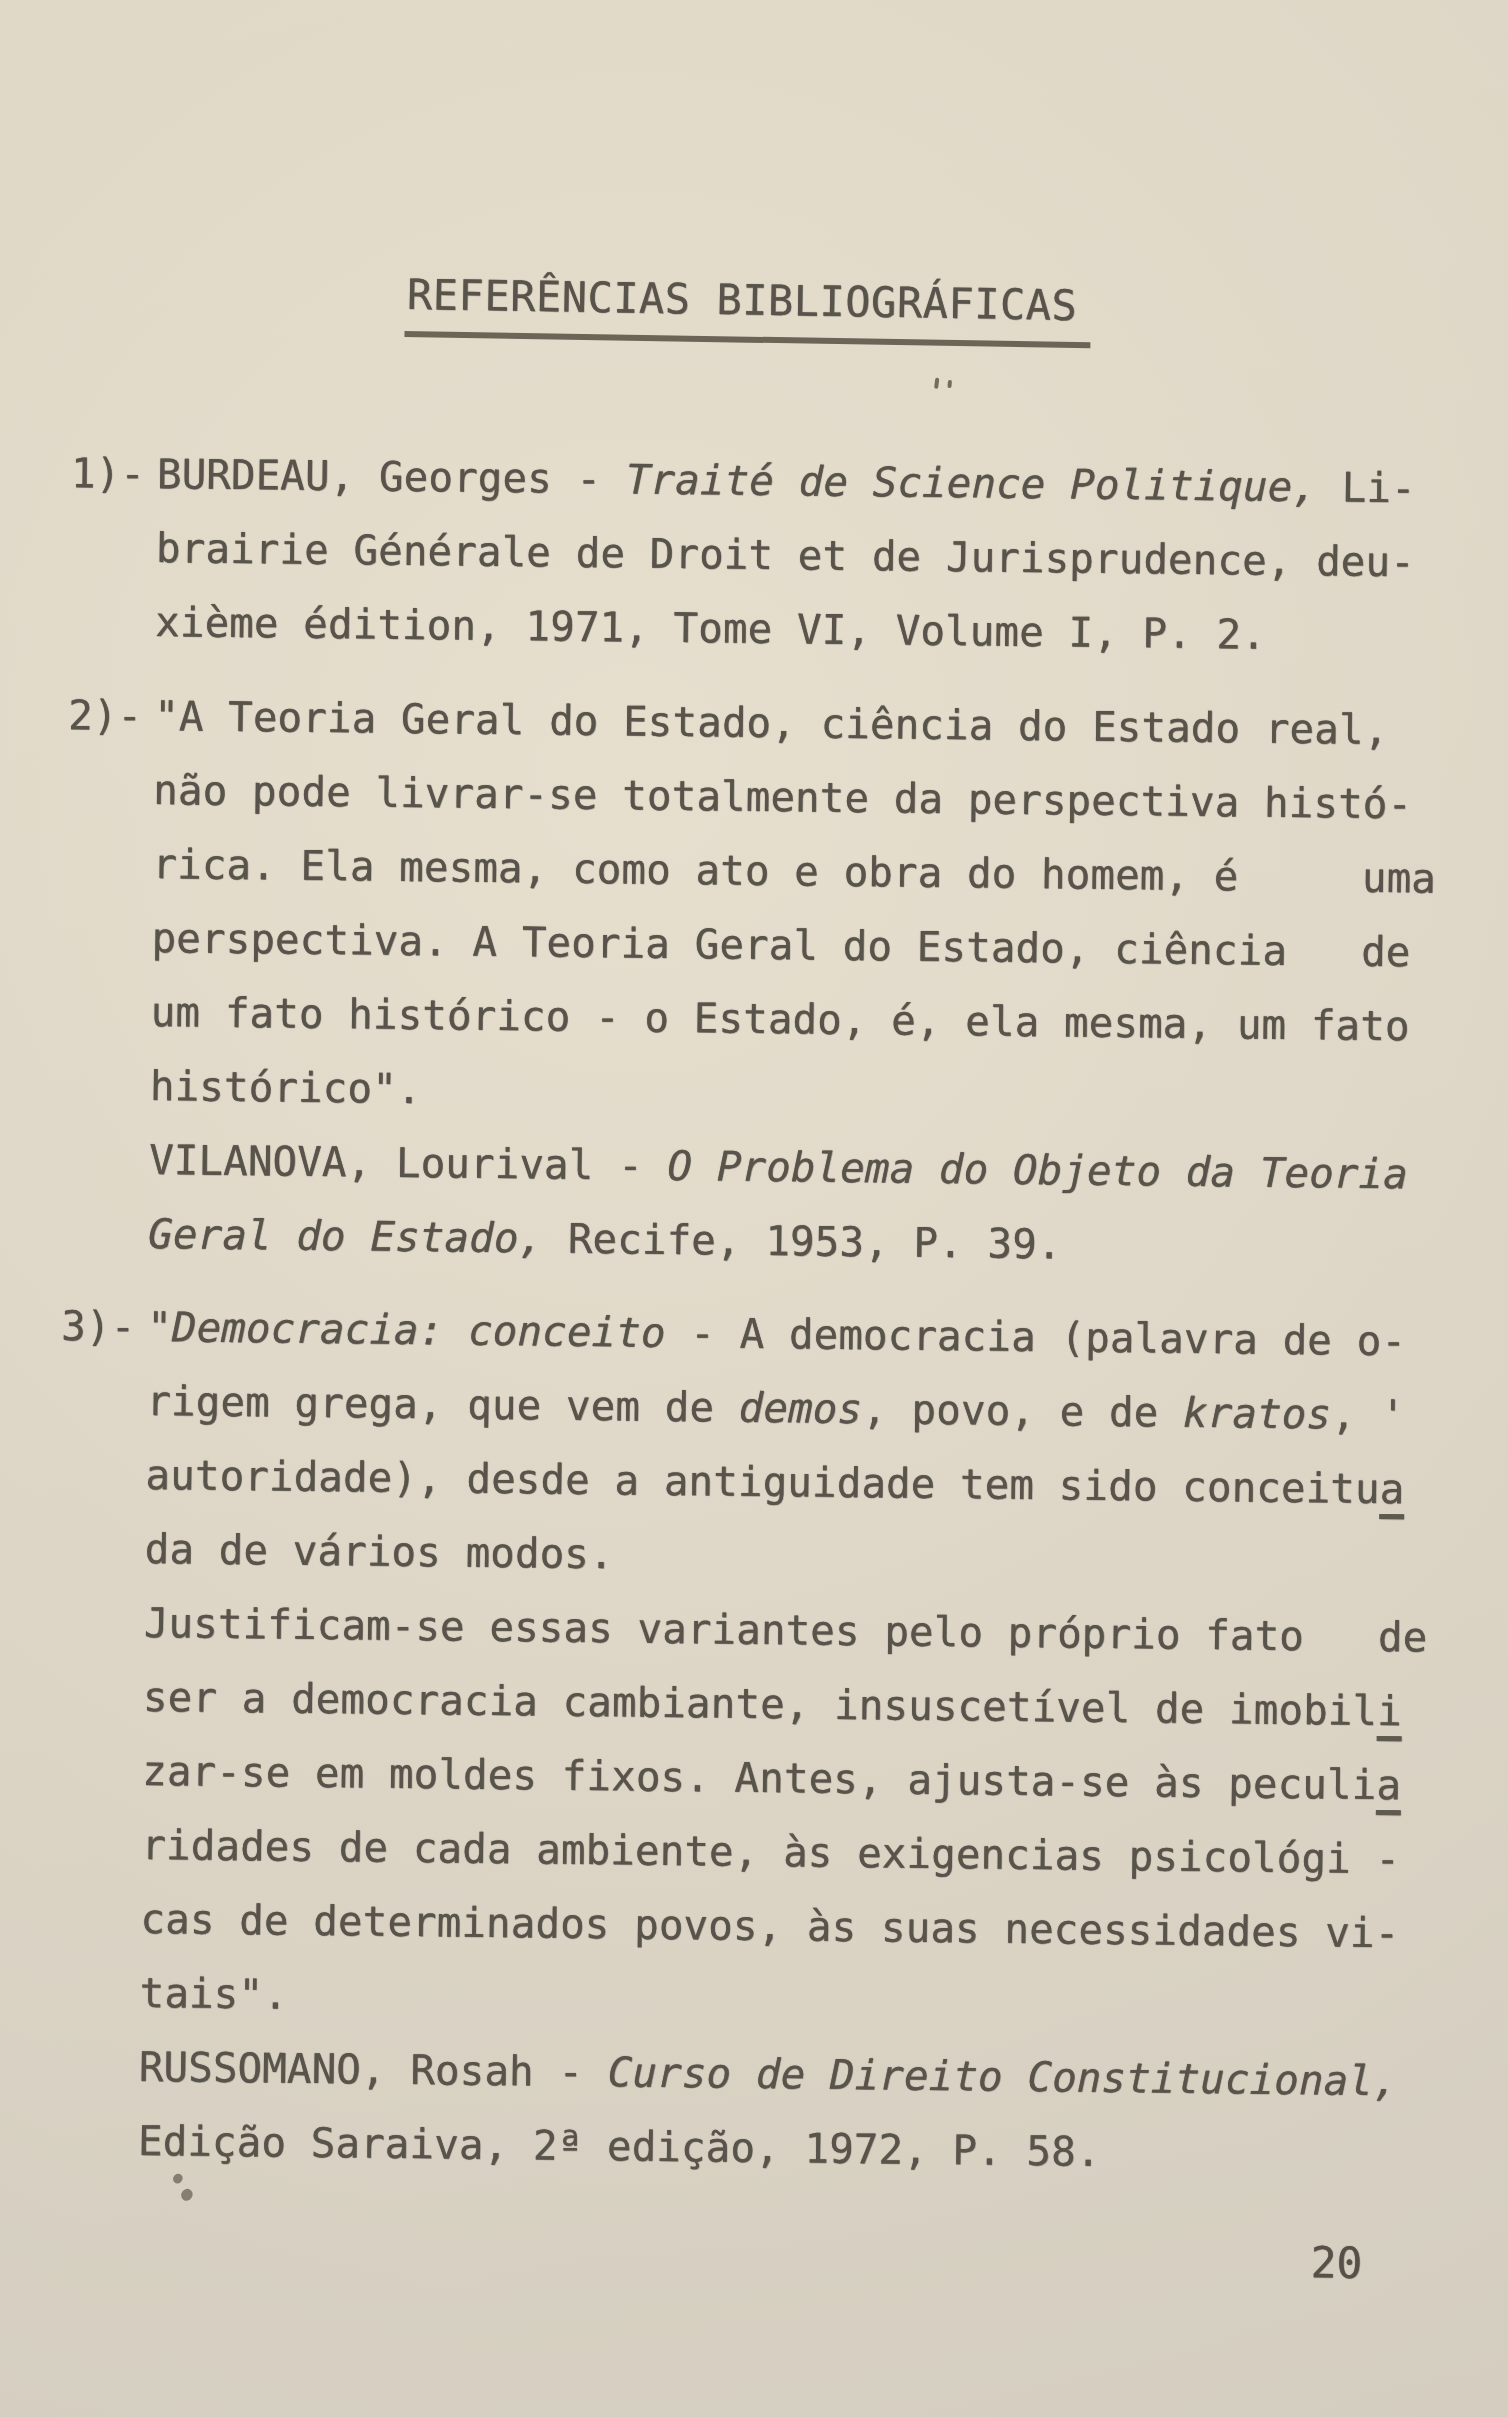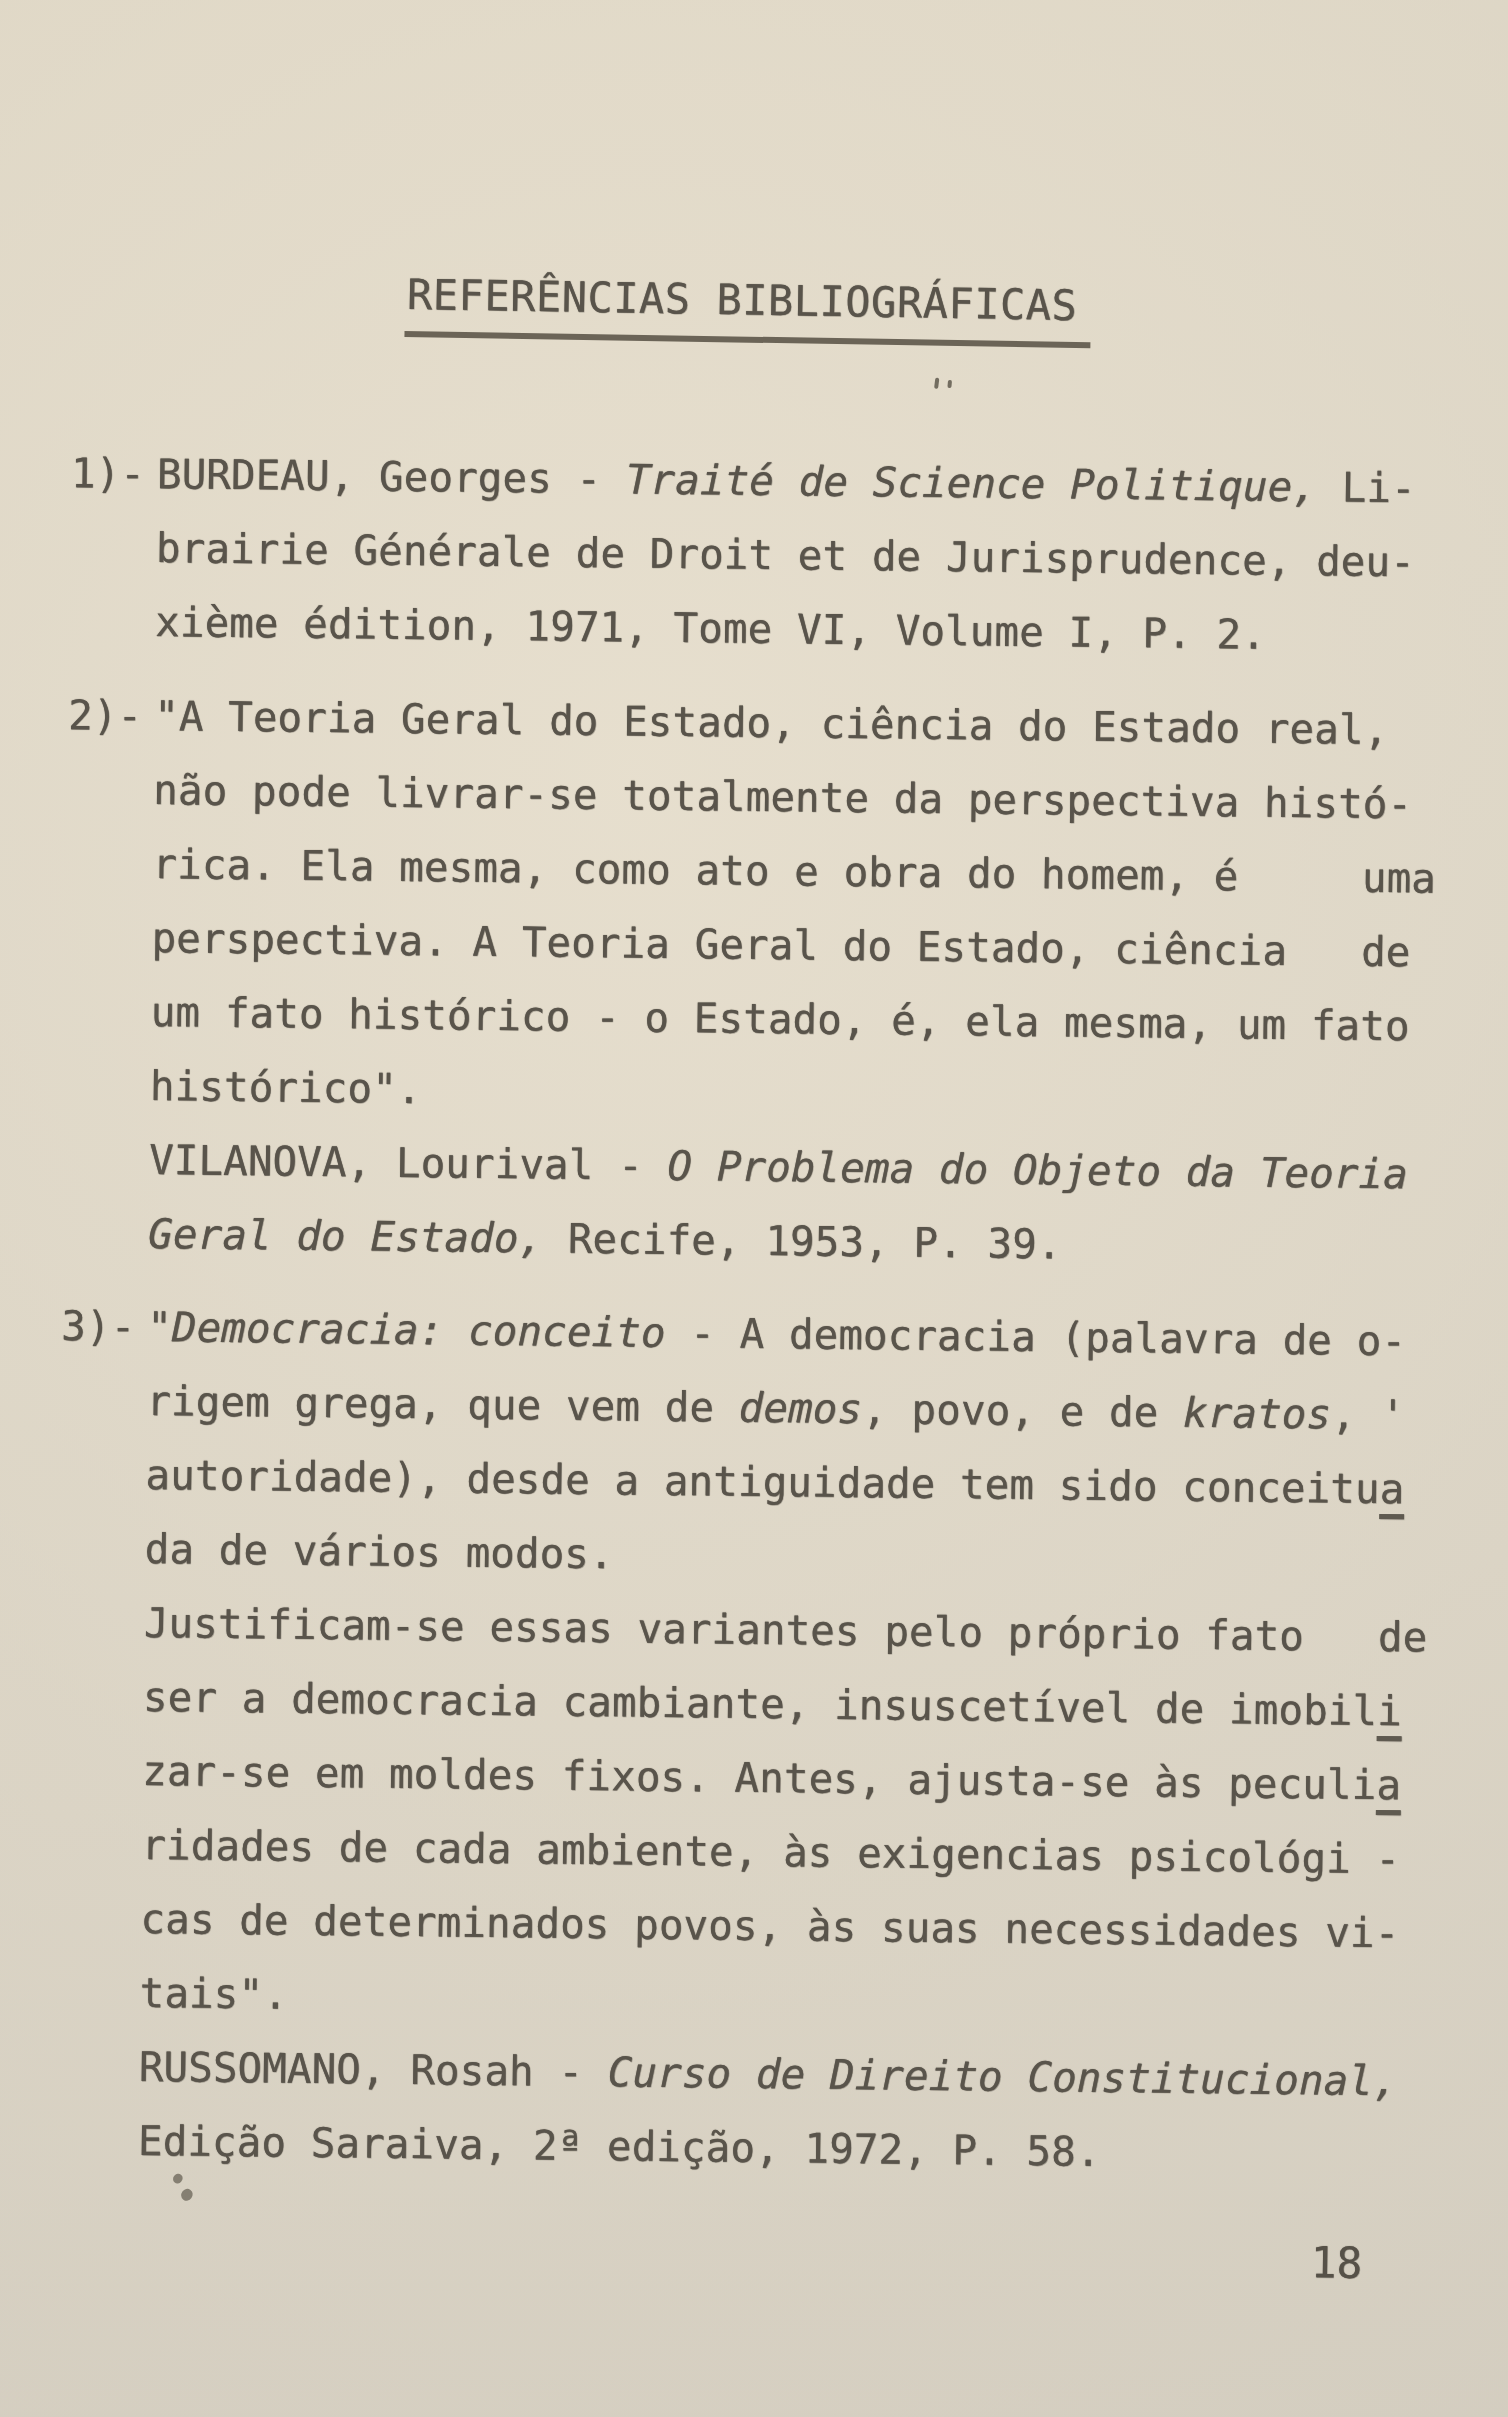--- a/index.html
+++ b/index.html
@@ -116,18 +116,18 @@
         <div class="line"><span>ser a democracia cambiante, insuscetível de imobil</span><span class="uc">i</span></div>
         <div class="line"><span>zar-se em moldes fixos. Antes, ajusta-se às peculi</span><span class="uc">a</span></div>
         <div class="line"><span>ridades de cada ambiente, às exigencias psicológi -</span></div>
         <div class="line"><span>cas de determinados povos, às suas necessidades vi-</span></div>
         <div class="line"><span>tais".</span></div>
         <div class="line"><span>RUSSOMANO, Rosah - </span><span class="it">Curso de Direito Constitucional,</span></div>
         <div class="line"><span>Edição Saraiva, 2ª edição, 1972, P. 58.</span></div>
       </div>
     </div>
 
-  <div class="pageno">18</div>
+  <div class="pageno">20</div>
 
   <span class="speck s1"></span>
   <span class="speck s2"></span>
 </div>
 
 
 </body></html>

